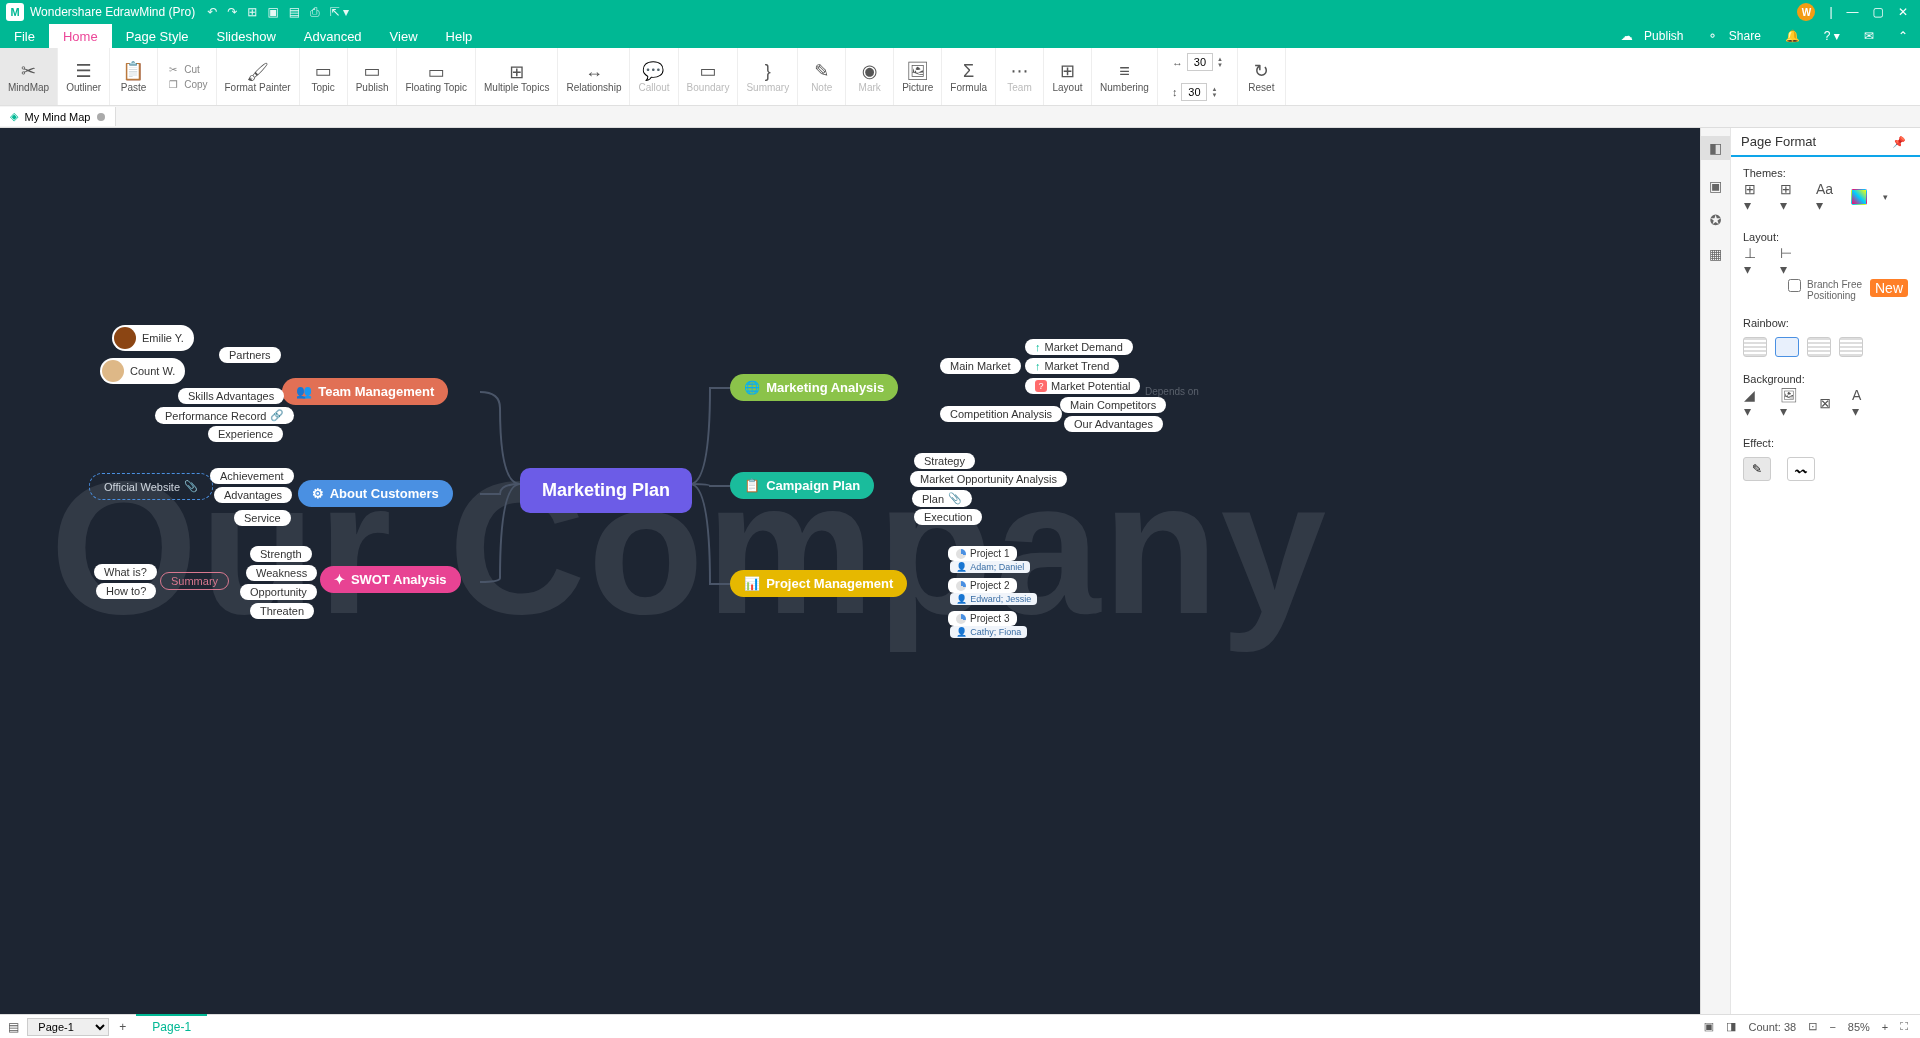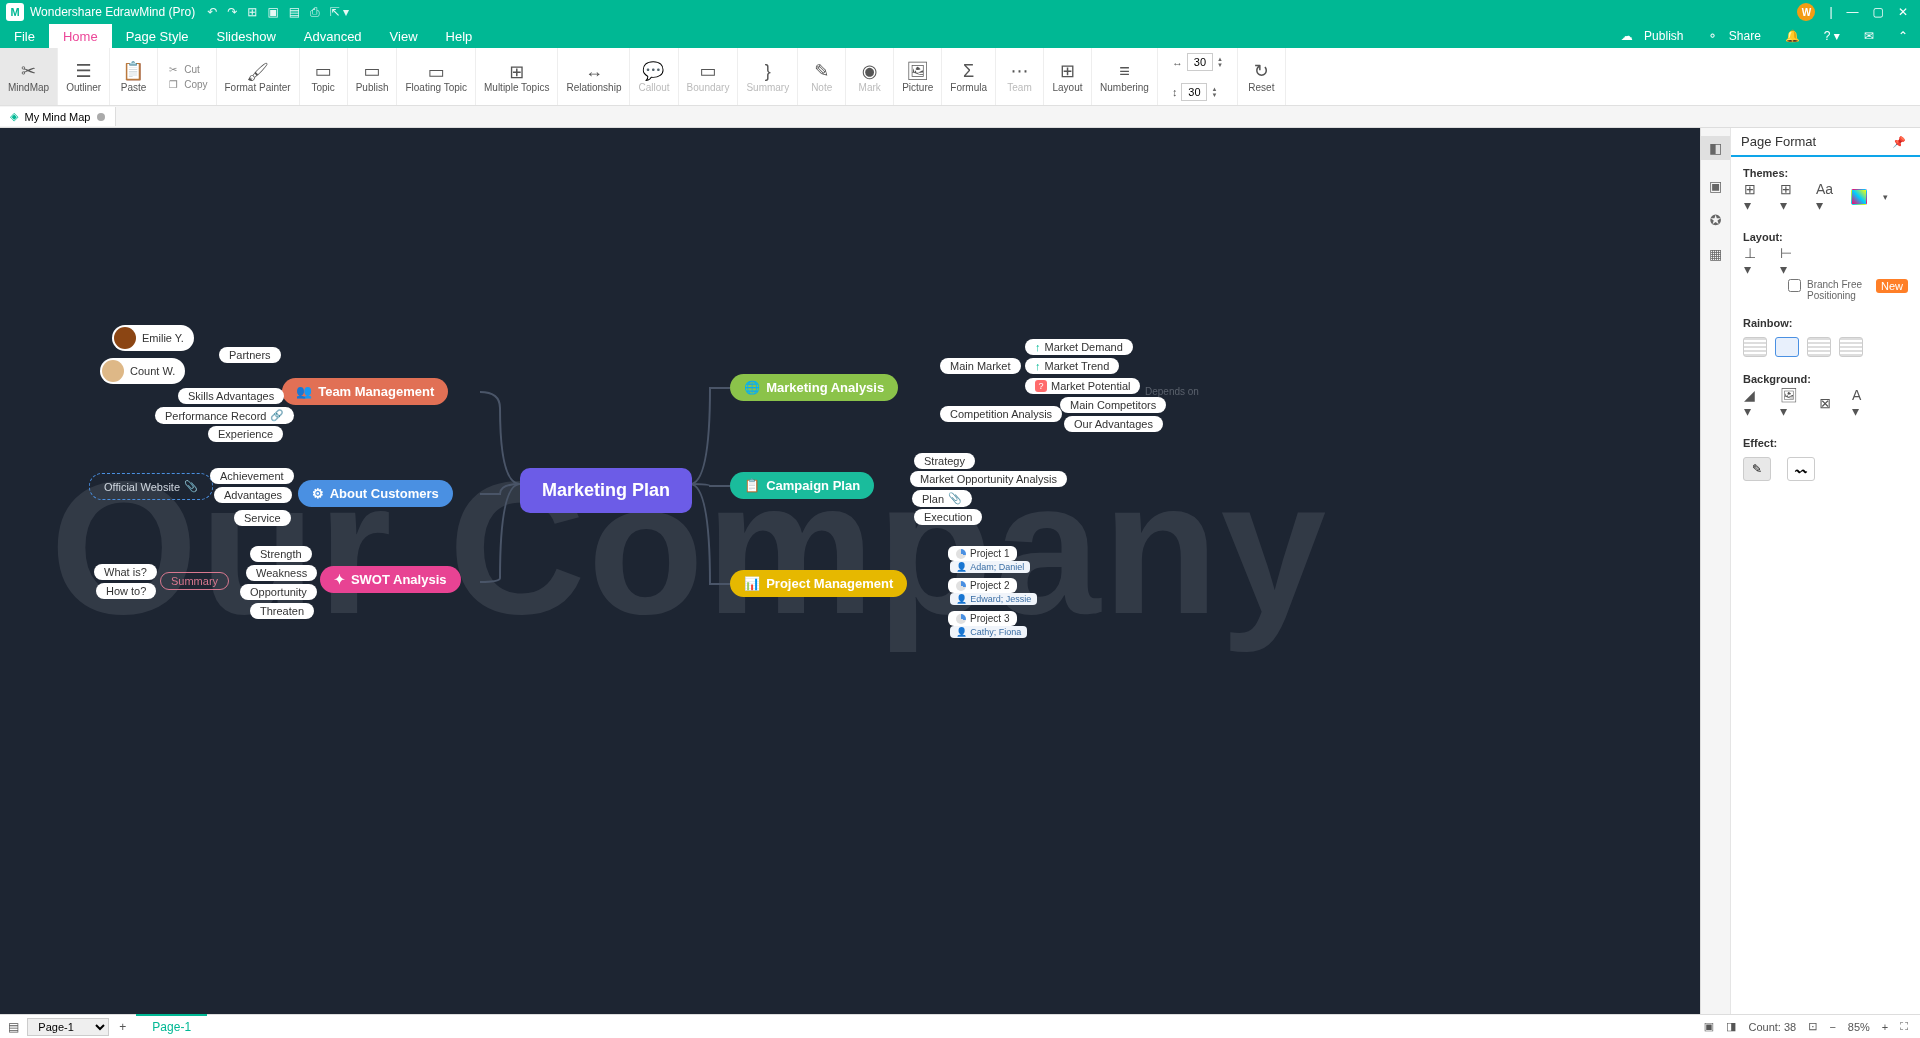--- a/index.html
+++ b/index.html
@@ -60,27 +60,27 @@
 .proj-card .pie { width: 10px; height: 10px; border-radius: 50%; background: conic-gradient(#4a90e2 0 30%, #e0e0e0 0); }
 .assignee { position: absolute; font-size: 9px; color: #3a6ea5; background: #f0f4fa; border-radius: 4px; padding: 1px 6px; display: flex; align-items: center; gap: 3px; }
 
 
 .right-panel { width: 220px; background: #fff; border-left: 1px solid #ddd; display: flex; font-size: 12px; }
 .side-icons { width: 30px; background: #f5f5f5; border-right: 1px solid #e5e5e5; display: flex; flex-direction: column; align-items: center; padding-top: 8px; gap: 18px; font-size: 14px; color: #666; }
 .side-icons .sel { background: #e0e0e0; width: 100%; text-align: center; padding: 4px 0; }
 .panel-body { flex: 1; padding: 0; }
 .panel-title { font-size: 13px; padding: 6px 10px; border-bottom: 2px solid #0ea5e9; color: #333; }
 .panel-sec { padding: 10px 12px 6px; }
-.panel-sec .hdr { font-size: 11px; font-weight: 700; color: #333; margin-bottom: 8px; }
+.panel-sec .hdr { font-size: 11px; font-weight: 400; color: #333; margin-bottom: 8px; }
 .panel-row { display: flex; gap: 16px; align-items: center; margin-bottom: 8px; color: #555; }
 .panel-row .ic { width: 20px; height: 20px; display: flex; align-items: center; justify-content: center; border: 1px solid transparent; cursor: pointer; font-size: 14px; }
 .opt-grid { display: flex; gap: 8px; }
 .opt-grid .opt { width: 24px; height: 20px; border: 1px solid #ccc; border-radius: 3px; cursor: pointer; background: repeating-linear-gradient(#ddd 0 2px, #fff 2px 4px); }
 .opt-grid .opt.active { border-color: #4a90e2; background: #e8f0fc; }
-.badge-new { background: #ff7f27; color: #fff; font-size: 11px; padding: 1px 5px; border-radius: 3px; margin-left: 6px; }
+.badge-new { background: #ff7f27; color: #fff; font-size: 14px; padding: 1px 5px; border-radius: 3px; margin-left: 6px; }
 .checkbox-row { display: flex; align-items: flex-start; font-size: 10px; color: #666; padding-left: 45px; }
 .effect-row { display: flex; gap: 16px; }
 .effect-row .eff { width: 28px; height: 24px; border: 1px solid #ccc; border-radius: 3px; display: flex; align-items: center; justify-content: center; cursor: pointer; }
 .effect-row .eff.active { background: #e8e8e8; }
 
 
 .status-bar { height: 24px; border-top: 1px solid #ddd; display: flex; align-items: center; font-size: 12px; color: #555; background: #fff; }
 .status-bar .pg-tab { padding: 4px 16px; color: #00b894; border-top: 2px solid #00b894; margin-top: -2px; }
 .status-bar .sb-spacer { flex: 1; }
 .status-bar .sb-right { display: flex; align-items: center; gap: 12px; margin-right: 12px; font-size: 11px; }

